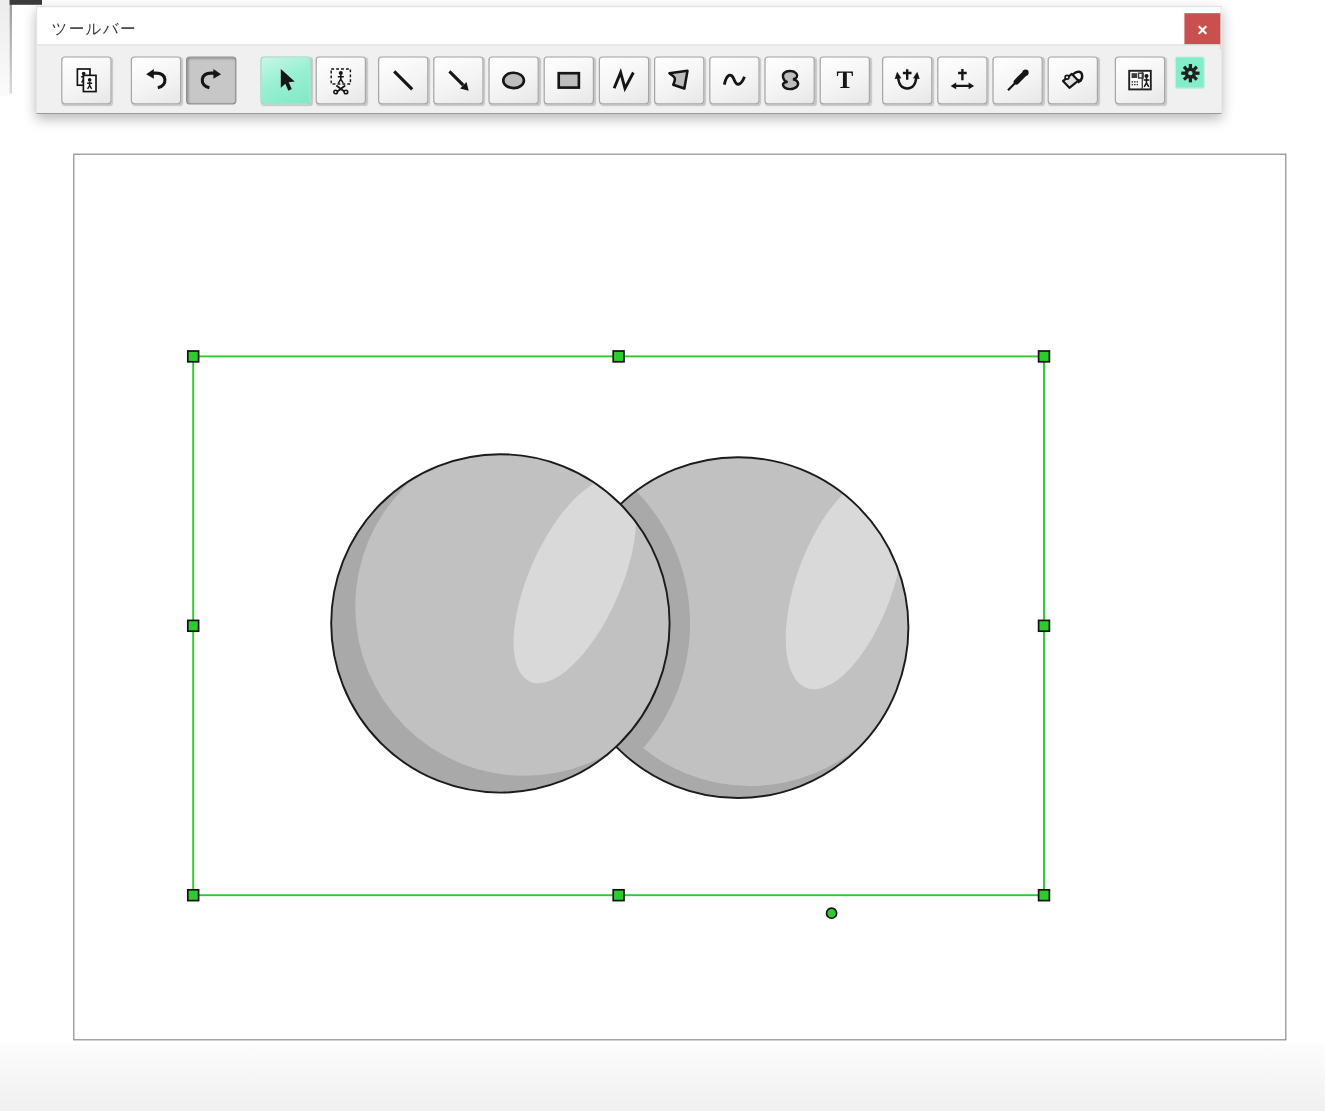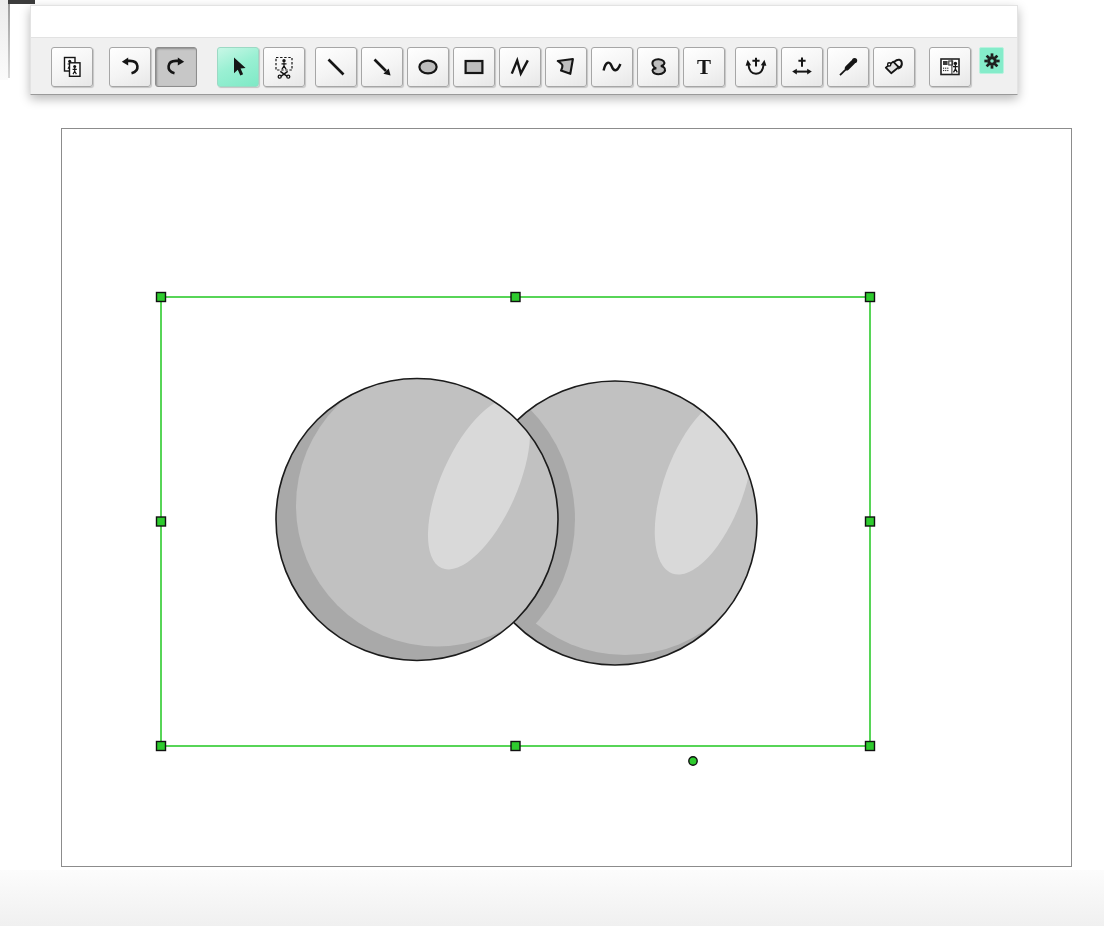--- a/index.html
+++ b/index.html
@@ -68,20 +68,24 @@
   }
 </style>
 </head>
 <body>
 
 <div class="edge-strip"></div>
 <div class="edge-line"></div>
 <div class="edge-bar"></div>
 
 <div class="toolbar-window">
+  <div class="titlebar">
+    <span class="window-title">ツールバー</span>
+    <button class="close-btn"><span>×</span></button>
+  </div>
   <div class="strip">
 
     <button class="btn" title="">
       <svg width="26" height="26" viewBox="0 0 26 26">
         <rect x="5.5" y="3.5" width="10.5" height="13.5" fill="#ffffff" stroke="#151515" stroke-width="1.4"></rect>
         <circle cx="10.7" cy="7.3" r="1.5" fill="#151515"></circle>
         <path d="M10.7 8.8 V12 M8.6 10 H12.8 M10.7 12 l-1.7 2.8 M10.7 12 l1.7 2.8" stroke="#151515" stroke-width="1.2" fill="none"></path>
         <rect x="10.5" y="8.8" width="10.5" height="13.5" fill="#ffffff" stroke="#151515" stroke-width="1.4"></rect>
         <circle cx="15.7" cy="12.6" r="1.5" fill="#151515"></circle>
         <path d="M15.7 14.1 V17.3 M13.6 15.3 H17.8 M15.7 17.3 l-1.7 2.8 M15.7 17.3 l1.7 2.8" stroke="#151515" stroke-width="1.2" fill="none"></path>

